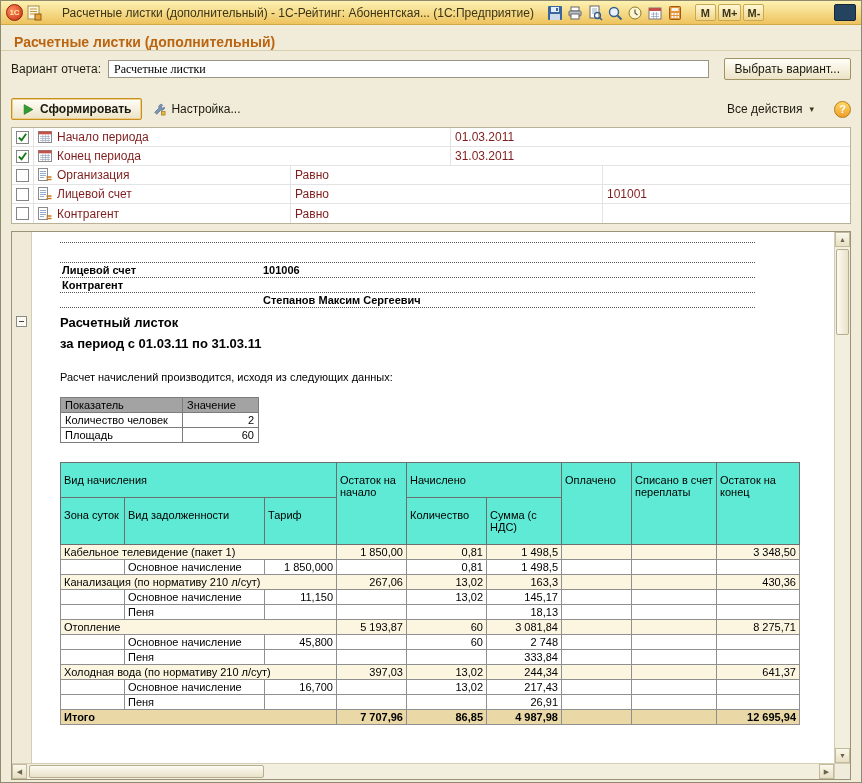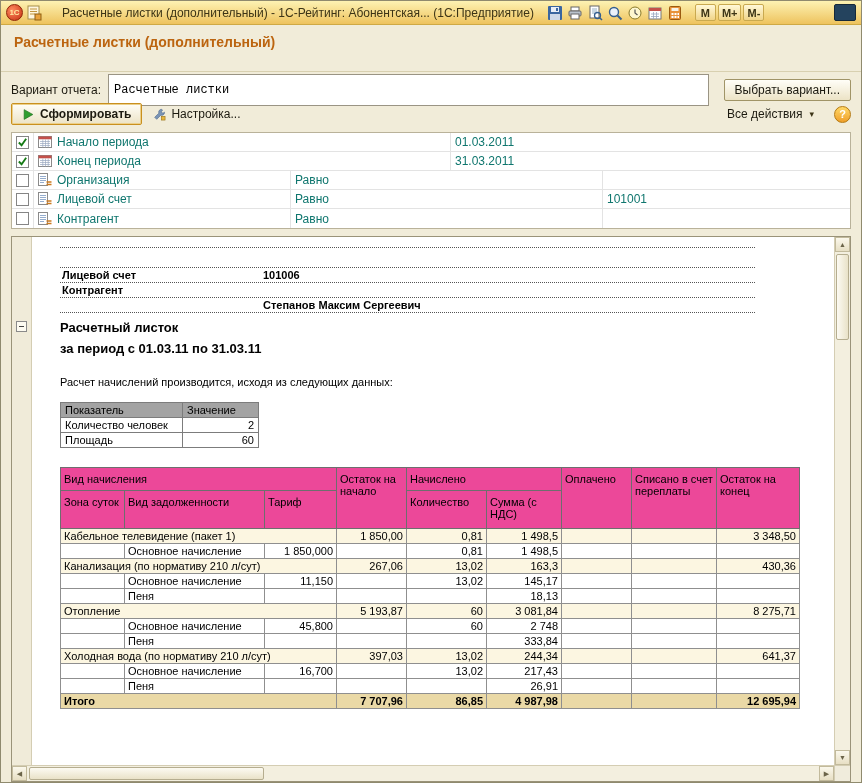--- a/index.html
+++ b/index.html
@@ -17,46 +17,46 @@
   .title-text{margin-left:17px;white-space:nowrap;overflow:hidden}
   .tb-icons{display:flex;align-items:center;gap:3px;margin-left:10px}
   .tbi{width:17px;height:17px;display:inline-flex;align-items:center;justify-content:center;border-radius:2px}
   .tbi svg{width:16px;height:16px}
   .mem-buttons{display:flex;gap:2px;margin-left:8px}
   .membtn{font-family:"Liberation Sans",sans-serif;font-size:11px;font-weight:bold;color:#3c3416;
     background:linear-gradient(#fff8d8,#f0d488);border:1px solid #c9a94f;border-radius:2px;height:17px;min-width:21px;padding:0 3px}
   .win-controls{margin-left:auto;width:22px;height:17px;background:#24435e;border:1px solid #16293a;border-radius:2px}
 
   
-  .page-header{padding:9px 13px 21px;border-bottom:1px solid #d8d0b0}
+  .page-header{padding:9px 13px 0;border-bottom:1px solid #d8d0b0}
   .page-title{font-size:14px;font-weight:bold;color:#bc6510}
 
   
   .variant-row{display:flex;align-items:center;margin:7px 10px 0;height:22px;font-size:12px;color:#1c1a10}
   .variant-row label{margin-right:7px}
-  .variant-input{flex:1;height:32px;border:1px solid #9a9484;background:#fff;
-    font-family:Liberation Mono, monospace;font-size:12px;padding:0 5px;margin-right:15px}
+  .variant-input{flex:1;height:18px;border:1px solid #9a9484;background:#fff;
+    font-family:Liberation Serif, serif;font-size:12px;padding:0 5px;margin-right:15px}
 
   
   .btn{display:inline-flex;align-items:center;gap:5px;height:22px;padding:0 10px;
     font-family:"Liberation Sans",sans-serif;font-size:12px;color:#1c1a10;
     background:linear-gradient(#fffef8,#ece3c6);border:1px solid #a09467;border-radius:2px;cursor:default;white-space:nowrap}
   .btn.primary{font-weight:bold;border:1px solid #c9901f;box-shadow:0 0 0 1px #ecd08a inset}
   .btn.flat{background:transparent;border-color:transparent}
   .icn{display:inline-flex;width:13px;height:13px}
   .icn svg{width:13px;height:13px}
   .dd-arrow{font-size:9px;color:#3c3416;margin-left:2px}
-  .toolbar-row{display:flex;align-items:center;margin:2px 10px 0;height:22px}
+  .toolbar-row{display:flex;align-items:center;margin:18px 10px 0;height:22px}
   .toolbar-row .spacer{flex:1}
   .help-btn{width:17px;height:17px;border-radius:50%;margin-left:9px;
     background:linear-gradient(#ffd867,#ef9f2a);border:1px solid #b57a12;color:#fff;font-weight:bold;font-size:11px;
     display:flex;align-items:center;justify-content:center;font-family:"Liberation Sans",sans-serif}
 
   
-  .filter-table{margin:7px 10px 0;background:#fff;border:1px solid #b9b29a;font-size:12px;color:#0f766e}
+  .filter-table{margin:7px 10px 0;background:#fff;border:1px solid #b9b29a;font-size:12px;color:#7f1d1d}
   .frow{display:flex;height:19px;border-bottom:1px solid #e3e3e3;align-items:stretch}
   .frow:last-child{border-bottom:none}
   .fcell{display:flex;align-items:center;padding:0 4px;border-right:1px solid #e3e3e3;overflow:hidden;white-space:nowrap}
   .fcheck{width:22px;flex:0 0 22px;justify-content:center;padding:0}
   .flabel.narrow{width:257px;flex:0 0 257px}
   .flabel.wide{width:417px;flex:0 0 417px}
   .fcond{width:312px;flex:0 0 312px}
   .fvalue{flex:1;border-right:none}
   .cb{width:13px;height:13px;border:1px solid #858585;background:#fff;display:inline-flex;align-items:center;justify-content:center}
   .cb svg{width:11px;height:11px}
@@ -82,21 +82,21 @@
   .gmark{position:absolute;left:-44px;width:11px;height:11px;border:1px solid #8a8a8a;background:#fdfbf1;display:inline-block}
   .gmark::after{content:"";position:absolute;left:2px;right:2px;top:4px;height:1px;background:#444}
   .report-heading-wrap .gmark{top:4px}
 
   table.params-table{border-collapse:collapse;margin-top:13px;table-layout:fixed}
   .params-table th,.params-table td{border:1px solid #7c7c7c;padding:1px 4px;font-size:11px;font-weight:normal;text-align:left;height:15px;line-height:12px}
   .params-table th{background:#a3a3a3}
   .params-table td.num{text-align:right}
 
   table.main-table{border-collapse:collapse;margin-top:19px;table-layout:fixed;width:739px}
-  .main-table th{background:#ec4899;border:1px solid #6e6e6e;font-weight:normal;text-align:left;vertical-align:top;padding:5px 3px;font-size:11px;line-height:12px}
+  .main-table th{background:#5eead4;border:1px solid #6e6e6e;font-weight:normal;text-align:left;vertical-align:top;padding:11px 3px;font-size:11px;line-height:12px}
   .main-table thead tr.hr1 th{height:15px}
   .main-table thead tr.hr2 th{height:38px}
   .main-table td{border:1px solid #8f8f8f;padding:1px 3px;font-size:11px;height:15px;line-height:12px;position:relative;overflow:hidden;white-space:nowrap}
   .main-table td.num{text-align:right}
   tr.r-category td{background:#fcf6e1}
   tr.r-total td{background:#ead9a6;font-weight:bold}
 
   
   .v-scrollbar{grid-area:1/3/2/4;background:#f3efdf;border-left:1px solid #d4cdb3;position:relative}
   .h-scrollbar{grid-area:2/1/3/3;background:#f3efdf;border-top:1px solid #d4cdb3;position:relative}

